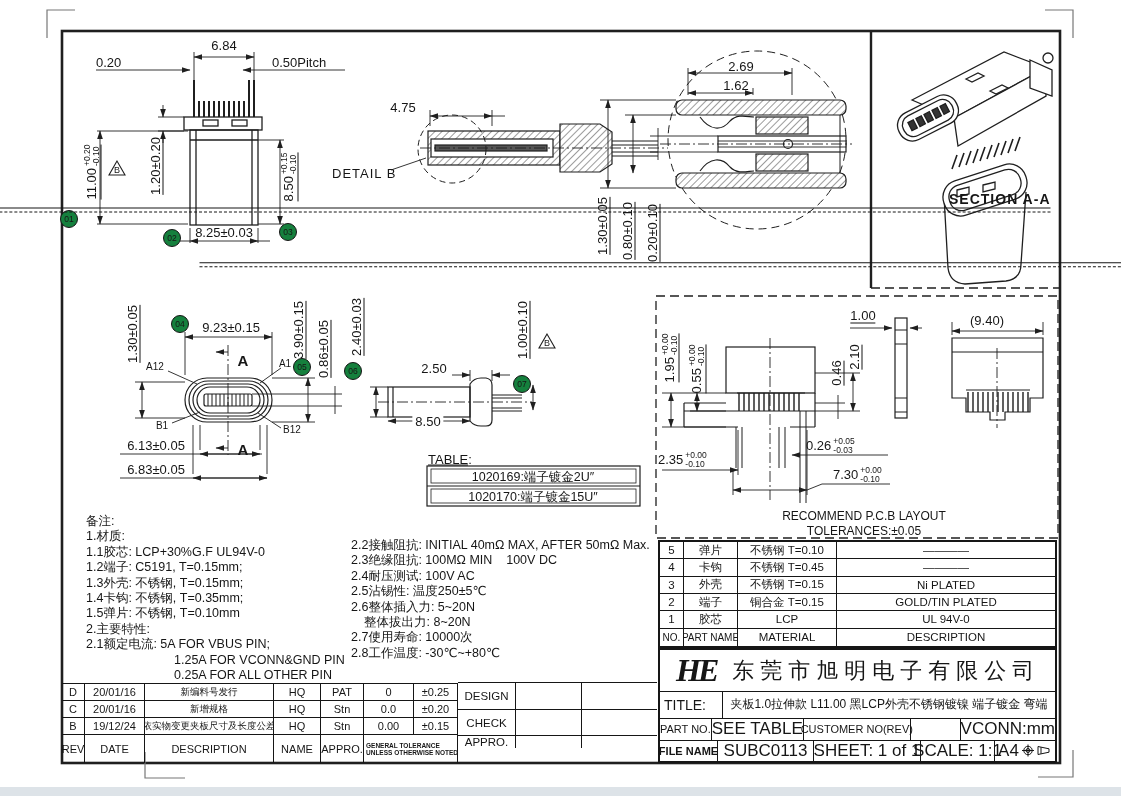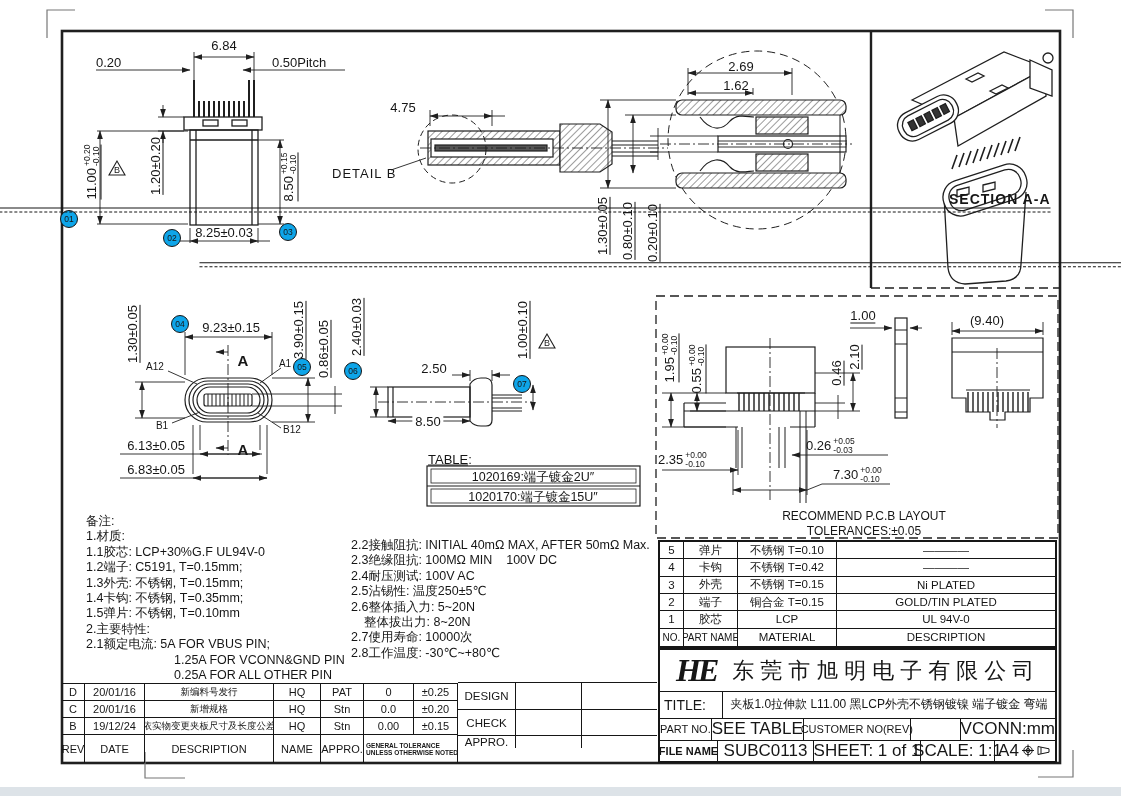--- a/index.html
+++ b/index.html
@@ -13,21 +13,21 @@
   .sm{font-size:10px;}
   .fs12{font-size:12px;}
   .bgw{background:#fff;padding:0 3px;}
   .bold{font-weight:bold;font-size:15px;}
   .dimw{display:inline-flex;align-items:center;}
   .tol{display:inline-flex;flex-direction:column;font-size:8.5px;line-height:8.5px;margin-left:2px;}
   .sec{border-bottom:1.5px solid #161616;padding-bottom:2px;position:relative;font-size:14px;letter-spacing:1px;}
   .sec::after{content:"";position:absolute;left:0;right:0;bottom:-5px;border-bottom:1.5px dashed #161616;}
   .balloon{position:absolute;width:16px;height:16px;border:1.1px solid #161616;border-radius:50%;
            font-size:8.5px;display:flex;align-items:center;justify-content:center;
-           transform:translate(-50%,-50%);background:#0ea5e9;}
+           transform:translate(-50%,-50%);background:#15803d;}
   
   .noteline{white-space:pre;font-size:12.5px;line-height:15.4px;}
   
   .pt-row{position:absolute;font-size:12.5px;white-space:nowrap;transform:translate(-50%,-50%);}
   
   #parts{position:absolute;left:658px;top:540px;width:399px;height:108px;
          border:2px solid #161616;box-sizing:border-box;display:grid;
          grid-template-columns:24px 54px 99px 1fr;grid-template-rows:repeat(6,1fr);}
   #parts .cell{border-right:1px solid #161616;border-bottom:1px solid #161616;
          display:flex;align-items:center;justify-content:center;font-size:11.5px;white-space:nowrap;overflow:hidden;}
@@ -413,21 +413,21 @@
   <div class="noteline">2.8工作温度: -30℃~+80℃</div>
 </div>
 
 <div id="parts">
   <div class="cell">5</div>
   <div class="cell">弹片</div>
   <div class="cell">不锈钢 T=0.10</div>
   <div class="cell">————</div>
   <div class="cell">4</div>
   <div class="cell">卡钩</div>
-  <div class="cell">不锈钢 T=0.42</div>
+  <div class="cell">不锈钢 T=0.45</div>
   <div class="cell">————</div>
   <div class="cell">3</div>
   <div class="cell">外壳</div>
   <div class="cell">不锈钢 T=0.15</div>
   <div class="cell">Ni PLATED</div>
   <div class="cell">2</div>
   <div class="cell">端子</div>
   <div class="cell">铜合金 T=0.15</div>
   <div class="cell">GOLD/TIN PLATED</div>
   <div class="cell">1</div>

